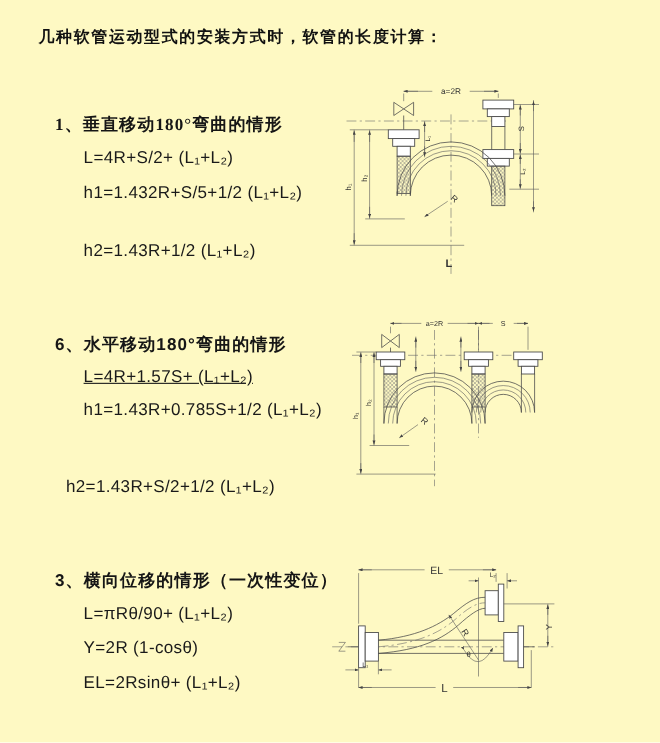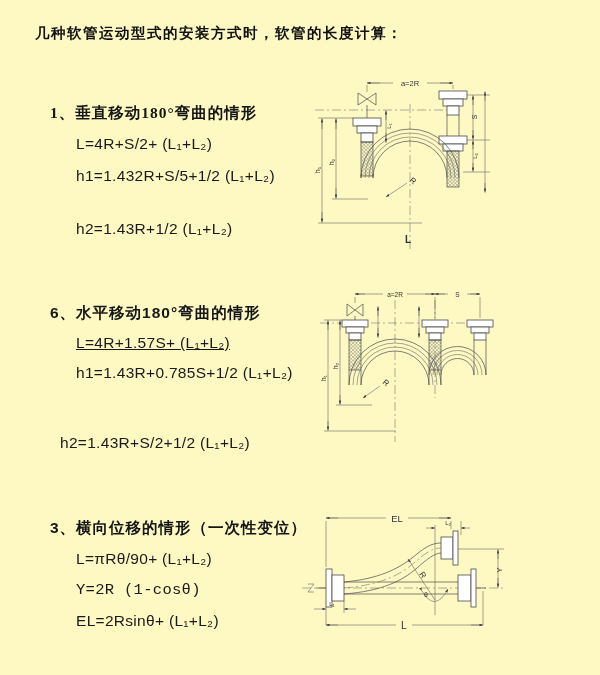--- a/index.html
+++ b/index.html
@@ -28,21 +28,21 @@
   <div class="abs formula" style="left:76px;top:167px;">h1=1.432R+S/5+1/2 (L₁+L₂)</div>
   <div class="abs formula" style="left:76px;top:196px;margin-top:24px;">h2=1.43R+1/2 (L₁+L₂)</div>
 
   <div class="abs heading" style="left:50px;top:303px;">6、水平移动180°弯曲的情形</div>
   <div class="abs formula" style="left:76px;top:334px;text-decoration:underline;">L=4R+1.57S+ (L₁+L₂)</div>
   <div class="abs formula" style="left:76px;top:364px;text-align:center;">h1=1.43R+0.785S+1/2 (L₁+L₂)</div>
   <div class="abs formula" style="left:60px;top:394px;margin-top:40px;">h2=1.43R+S/2+1/2 (L₁+L₂)</div>
 
   <div class="abs heading" style="left:50px;top:518px;">3、横向位移的情形（一次性变位）</div>
   <div class="abs formula" style="left:76px;top:550px;">L=πRθ/90+ (L₁+L₂)</div>
-  <div class="abs formula" style="left:76px;top:581px;font-family:Liberation Mono, monospace;">Y=2R (1-cosθ)</div>
+  <div class="abs formula" style="left:76px;top:581px;">Y=2R (1-cosθ)</div>
   <div class="abs formula" style="left:76px;top:612px;">EL=2Rsinθ+ (L₁+L₂)</div>
 
   <svg style="left:310px;top:66px;" width="290" height="195" viewBox="0 0 290 195">
     <defs>
       <pattern id="braid1" width="3.5" height="3.5" patternUnits="userSpaceOnUse">
         <path d="M0,3.5 L3.5,0 M0,0 L3.5,3.5" stroke="#777" stroke-width=".45"></path>
       </pattern>
       <marker id="arr1" markerWidth="7" markerHeight="5" refX="6.5" refY="2.5" orient="auto">
         <path d="M0,0 L6.5,2.5 L0,5 Z" fill="#444"></path>
       </marker>

